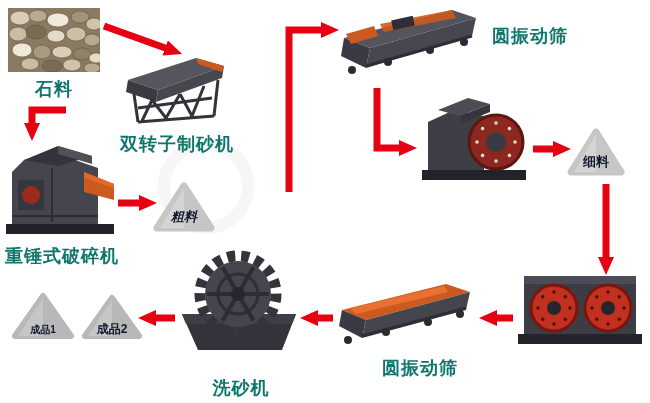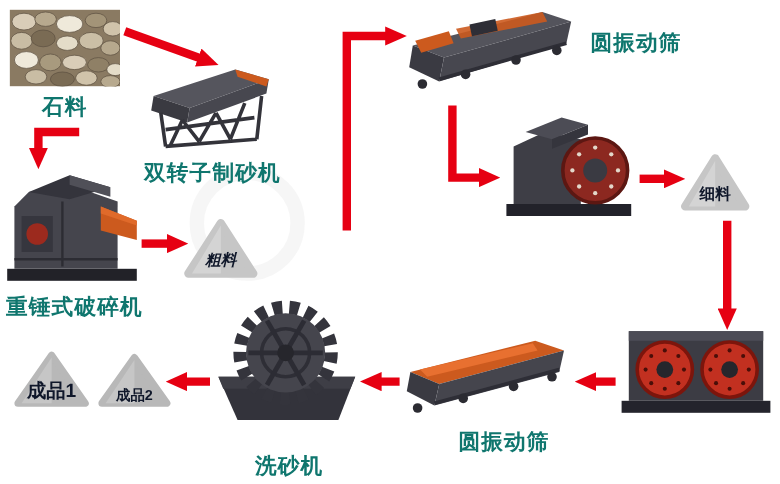--- a/index.html
+++ b/index.html
@@ -216,21 +216,21 @@
       <circle cx="58" cy="46" r="7" fill="#26262c"></circle>
     </svg>
   </div>
   <div class="label" style="left:196px; top:376px; width:90px;">洗砂机</div>
 
   <div class="node" style="left:10px; top:290px; width:66px; height:52px;">
     <svg width="66" height="52" viewBox="0 0 66 52">
       <polygon points="33,6 61,46 5,46" fill="#b8b8b8" stroke="#b8b8b8" stroke-width="6" stroke-linejoin="round"></polygon>
       <polygon points="33,8 33,46 8,46" fill="#c6c6c6"></polygon>
     </svg>
-    <div class="inlabel" style="bottom:5px; font-size:16px;">成品1</div>
+    <div class="inlabel" style="bottom:5px; font-size:10px;">成品1</div>
   </div>
   <div class="node" style="left:80px; top:292px; width:64px; height:50px;">
     <svg width="64" height="50" viewBox="0 0 64 50">
       <polygon points="32,6 59,44 5,44" fill="#b8b8b8" stroke="#b8b8b8" stroke-width="6" stroke-linejoin="round"></polygon>
       <polygon points="32,8 32,44 8,44" fill="#c6c6c6"></polygon>
     </svg>
     <div class="inlabel" style="bottom:4px; font-size:12px;">成品2</div>
   </div>
 
 </div>

